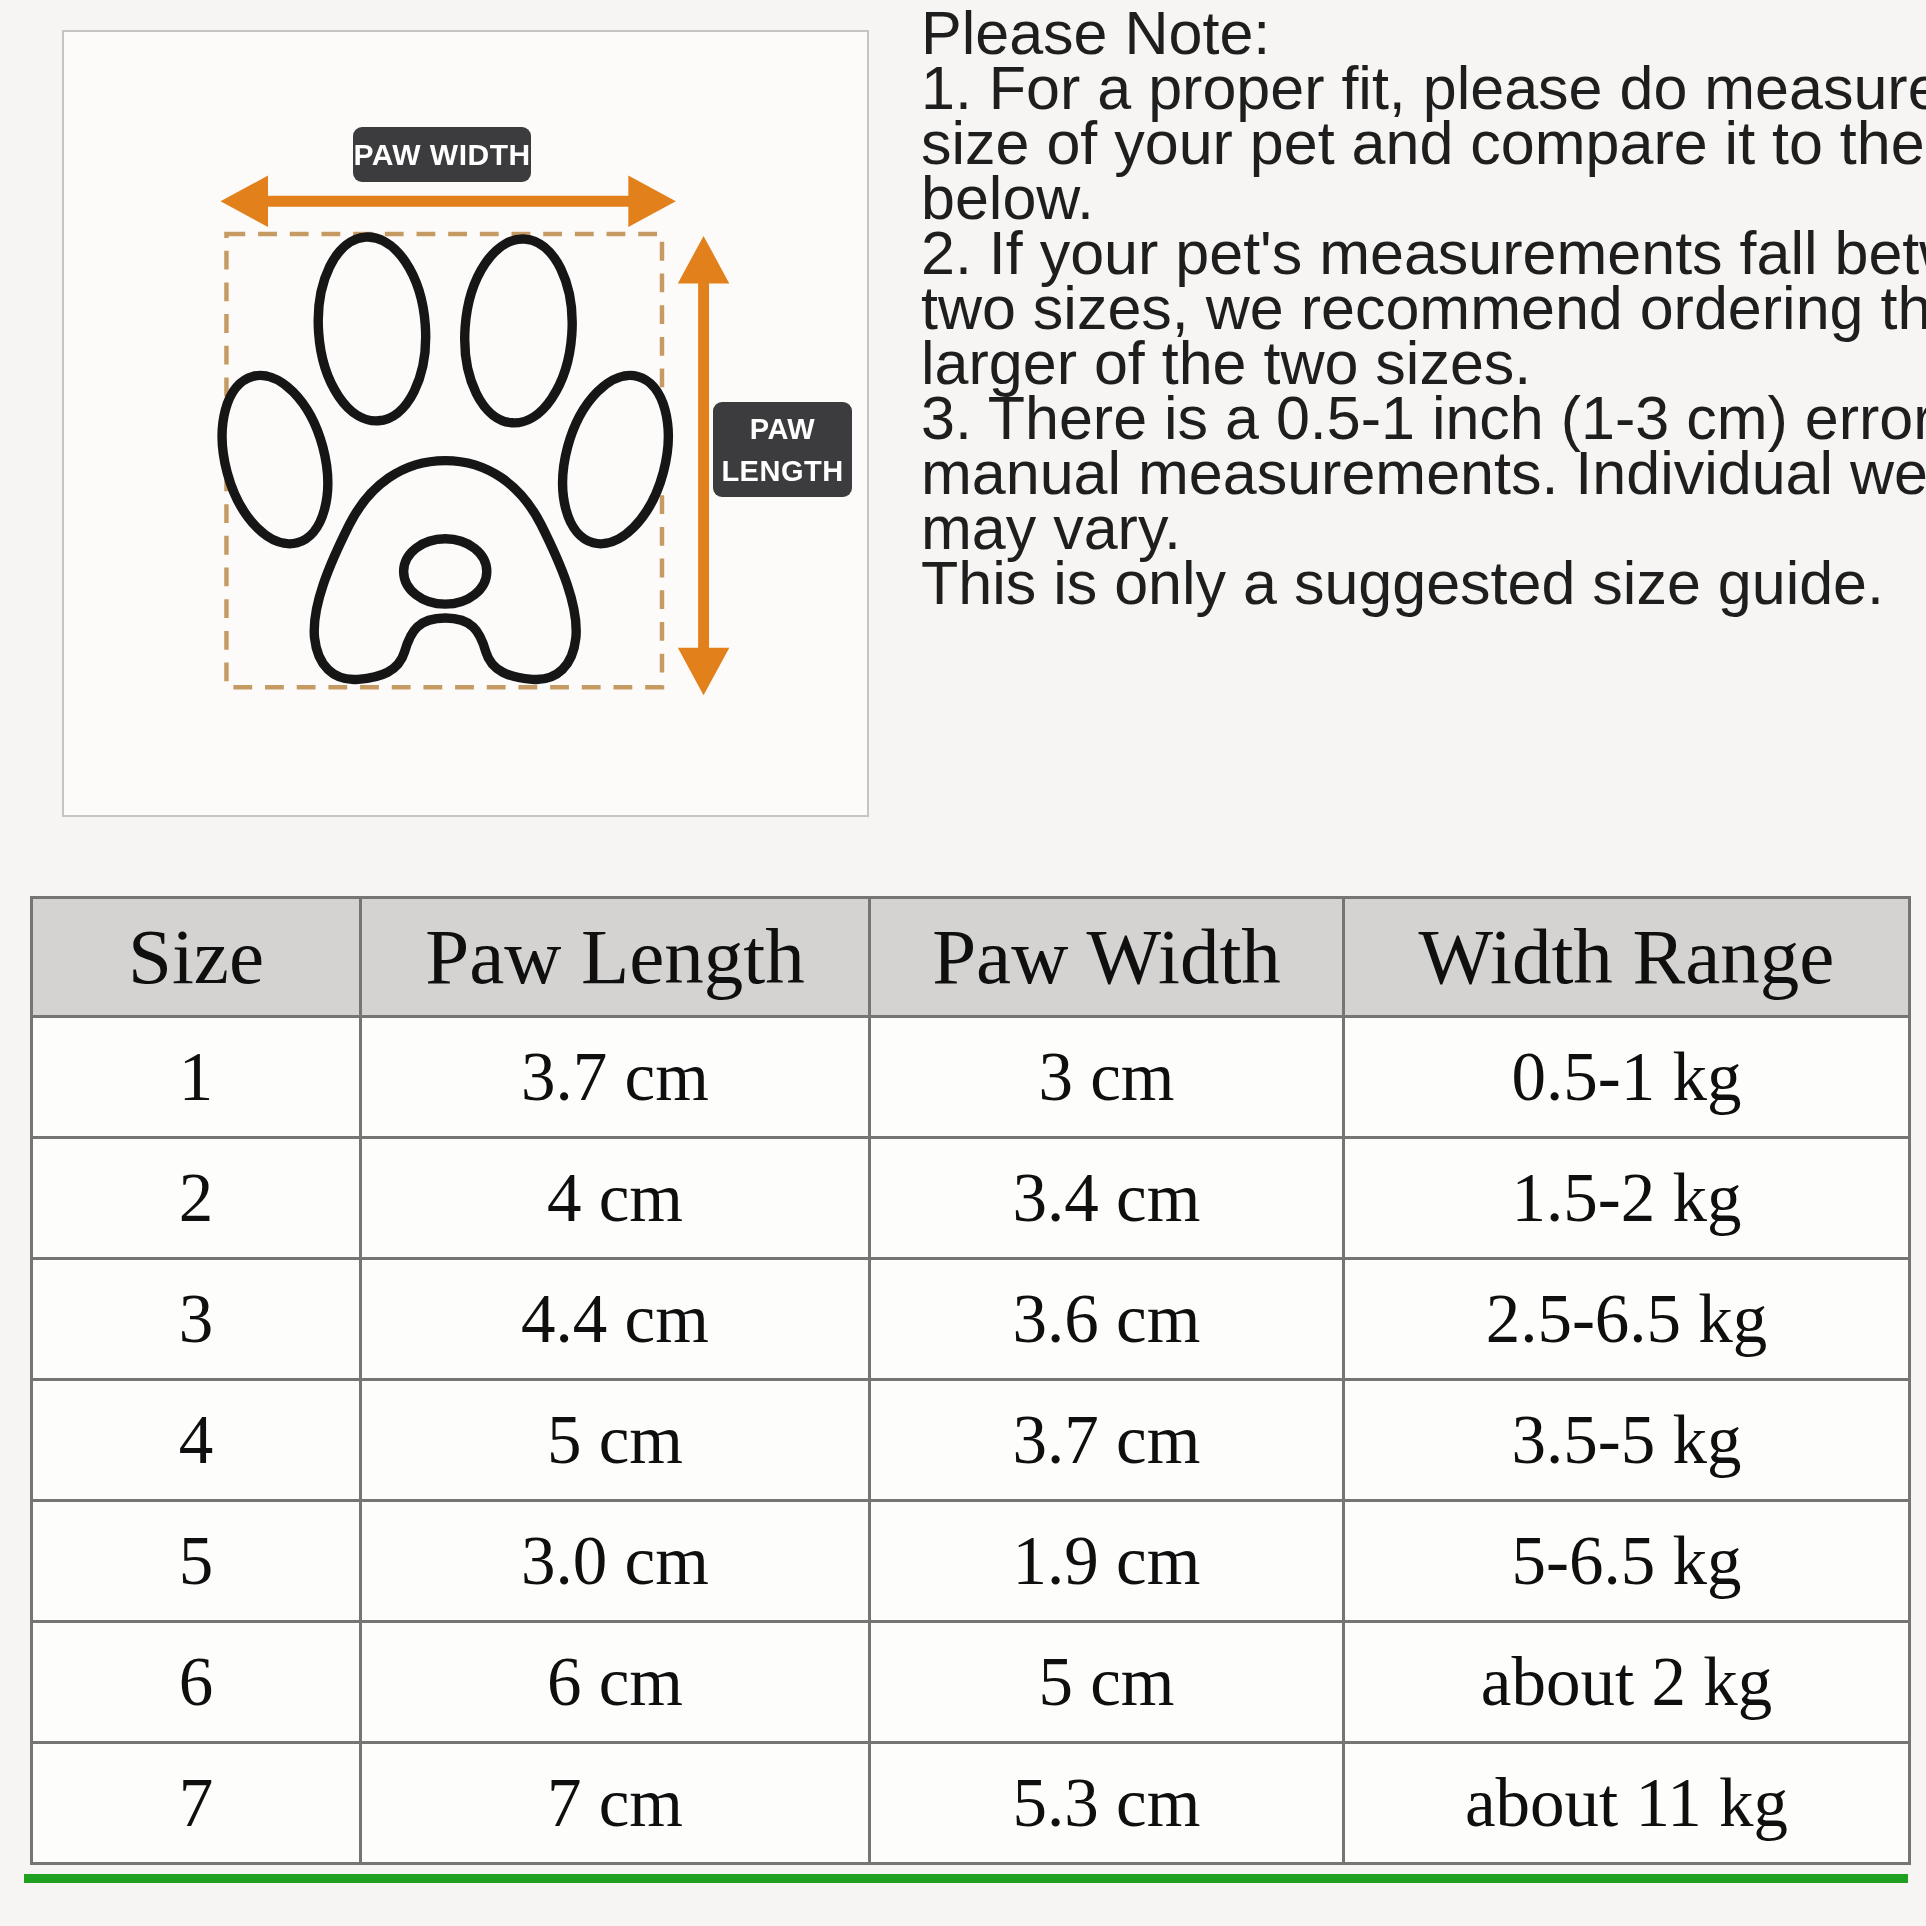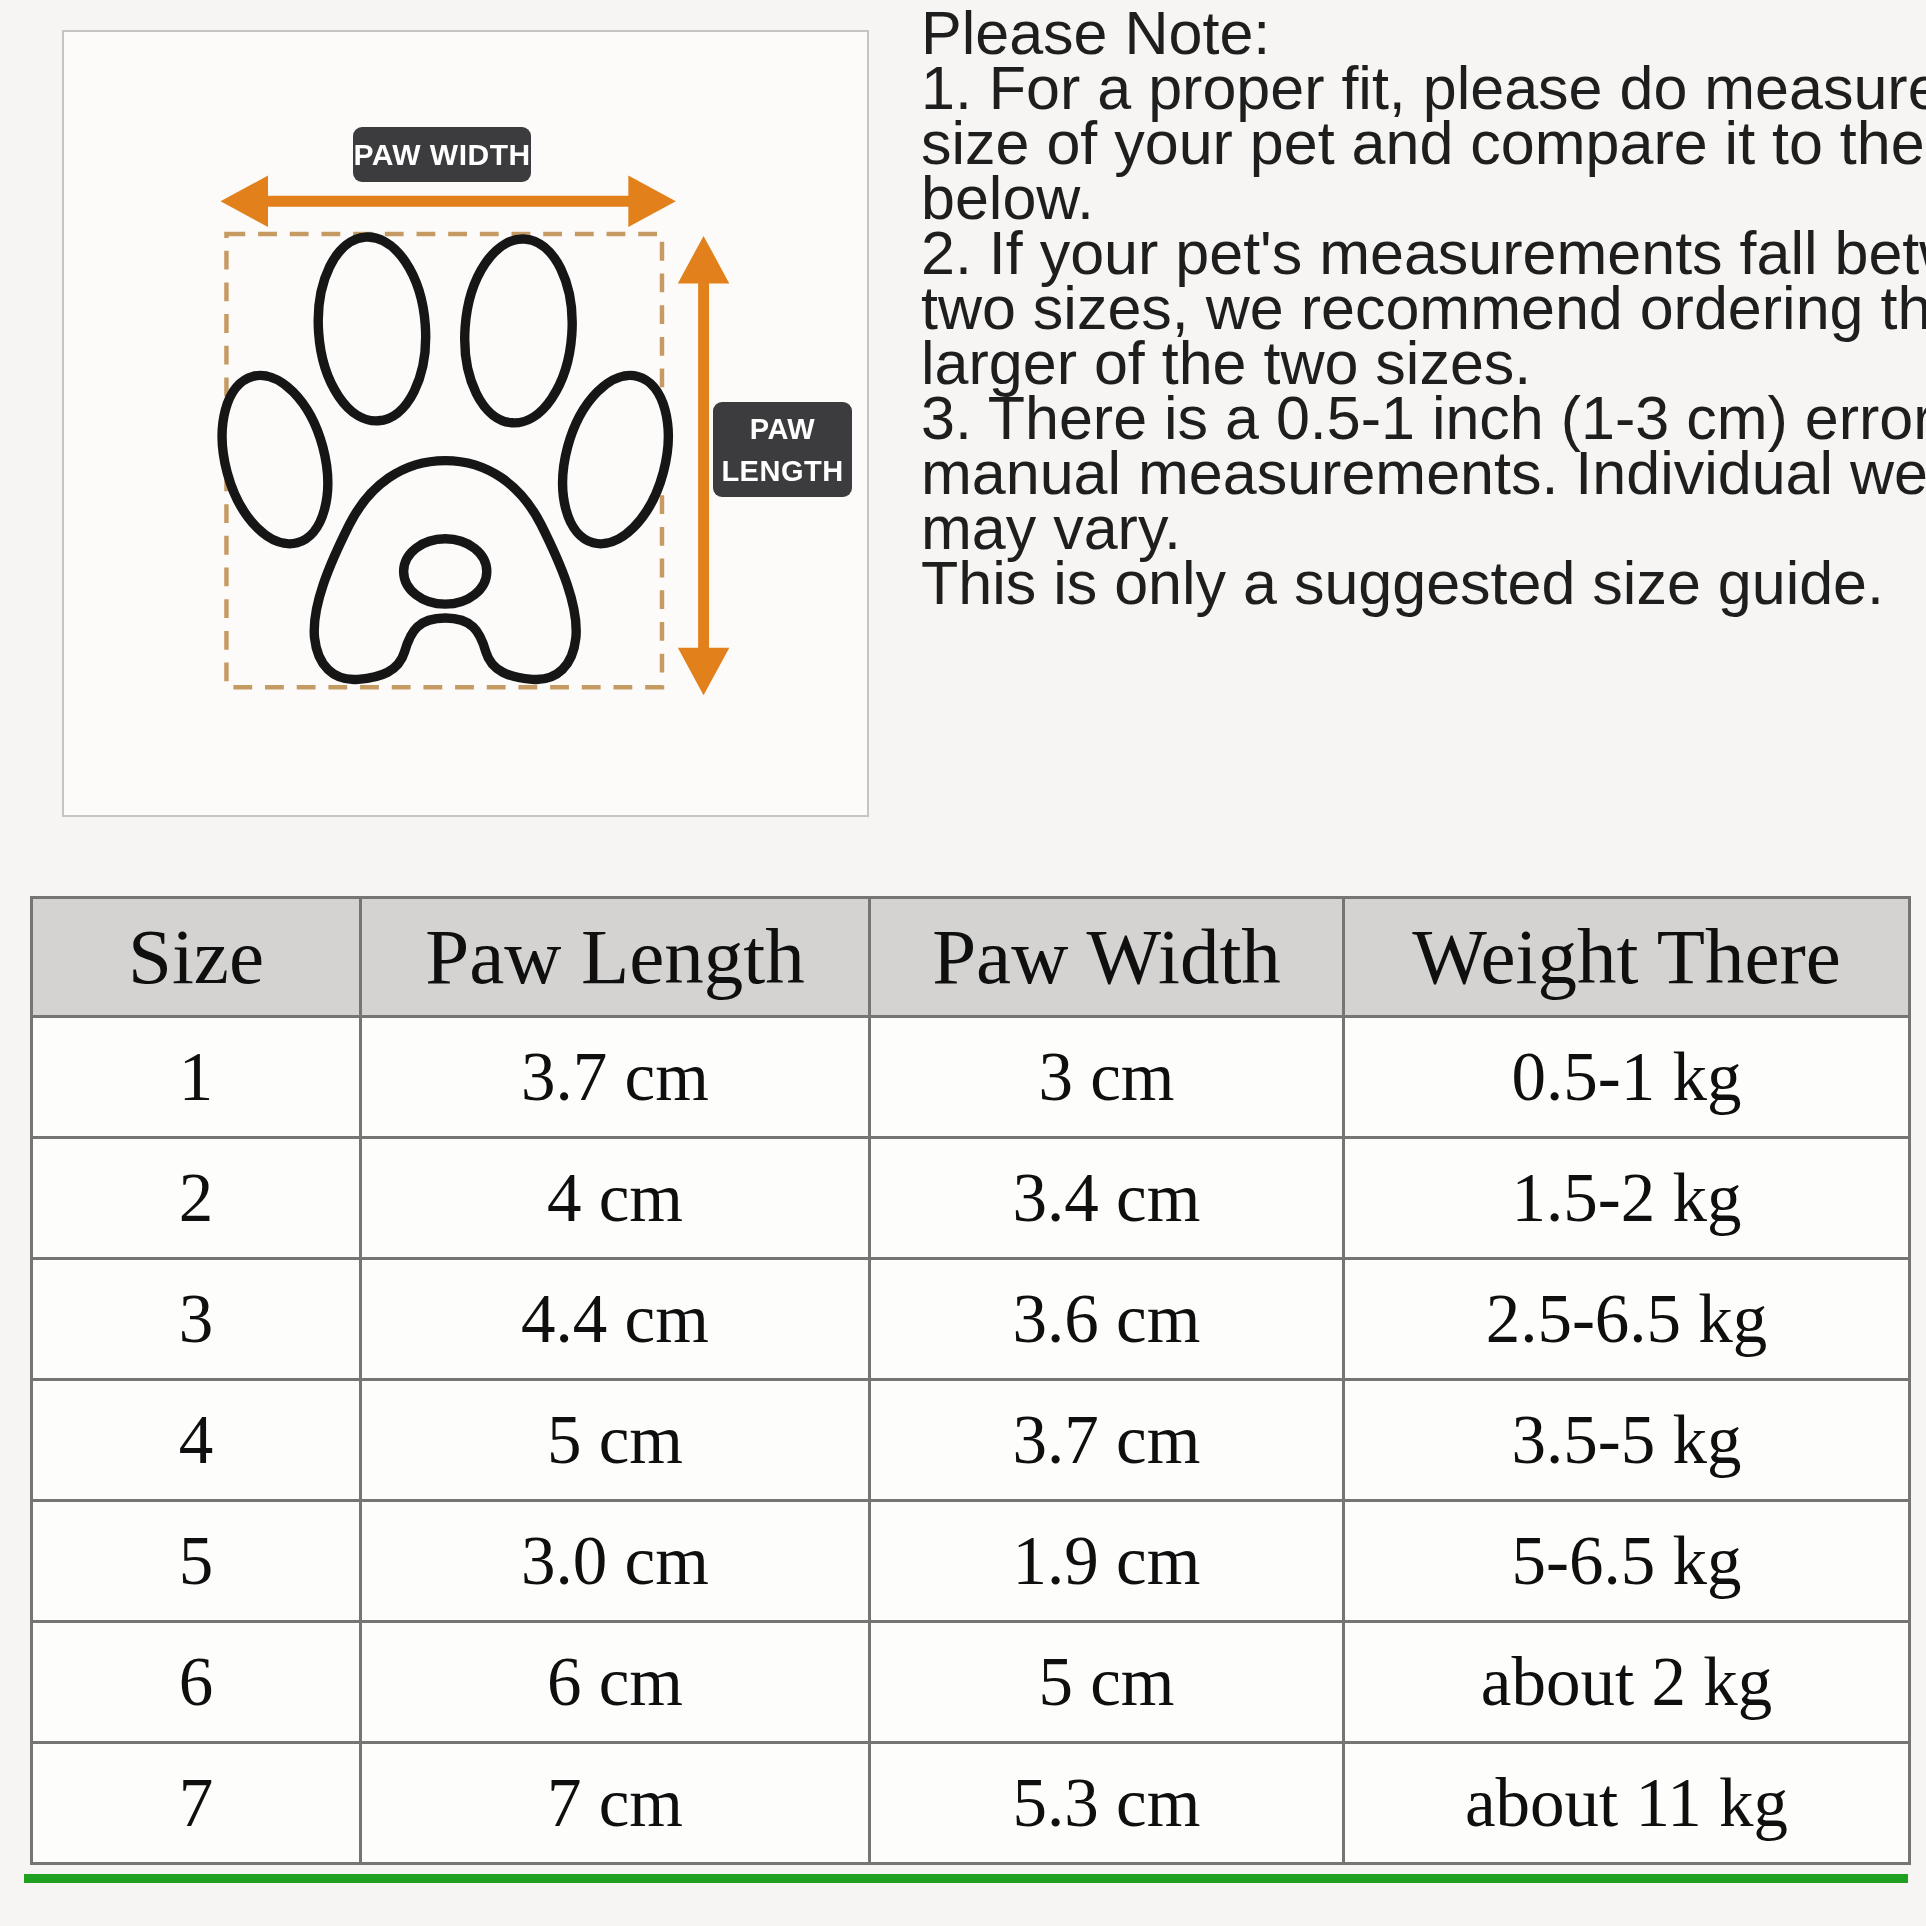--- a/index.html
+++ b/index.html
@@ -149,21 +149,21 @@
       <col style="width:329px">
       <col style="width:509px">
       <col style="width:474px">
       <col style="width:566px">
     </colgroup>
     <thead>
       <tr>
         <th>Size</th>
         <th>Paw Length</th>
         <th>Paw Width</th>
-        <th>Weight There</th>
+        <th>Width Range</th>
       </tr>
     </thead>
     <tbody>
       <tr>
         <td>1</td>
         <td>3.7 cm</td>
         <td>3 cm</td>
         <td>0.5-1 kg</td>
       </tr>
       <tr>

